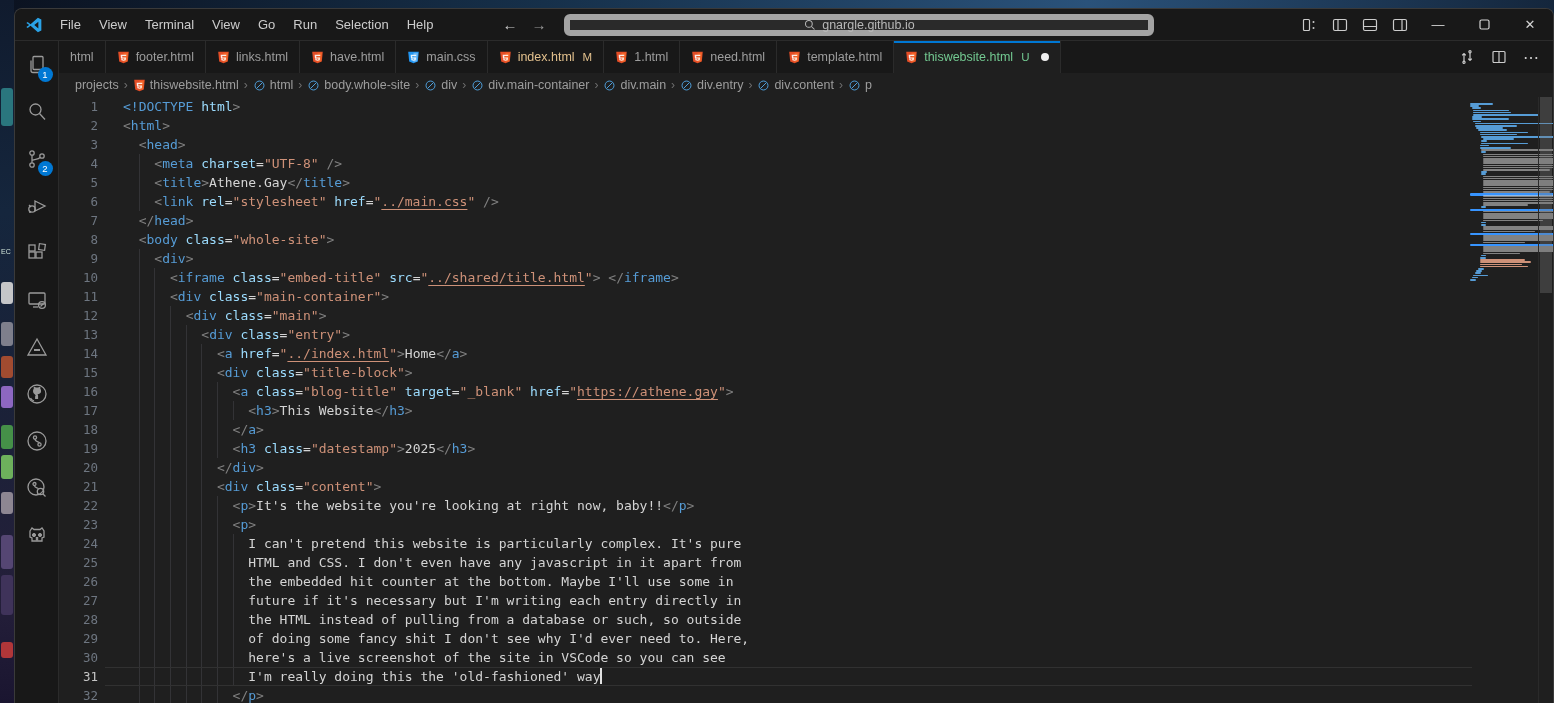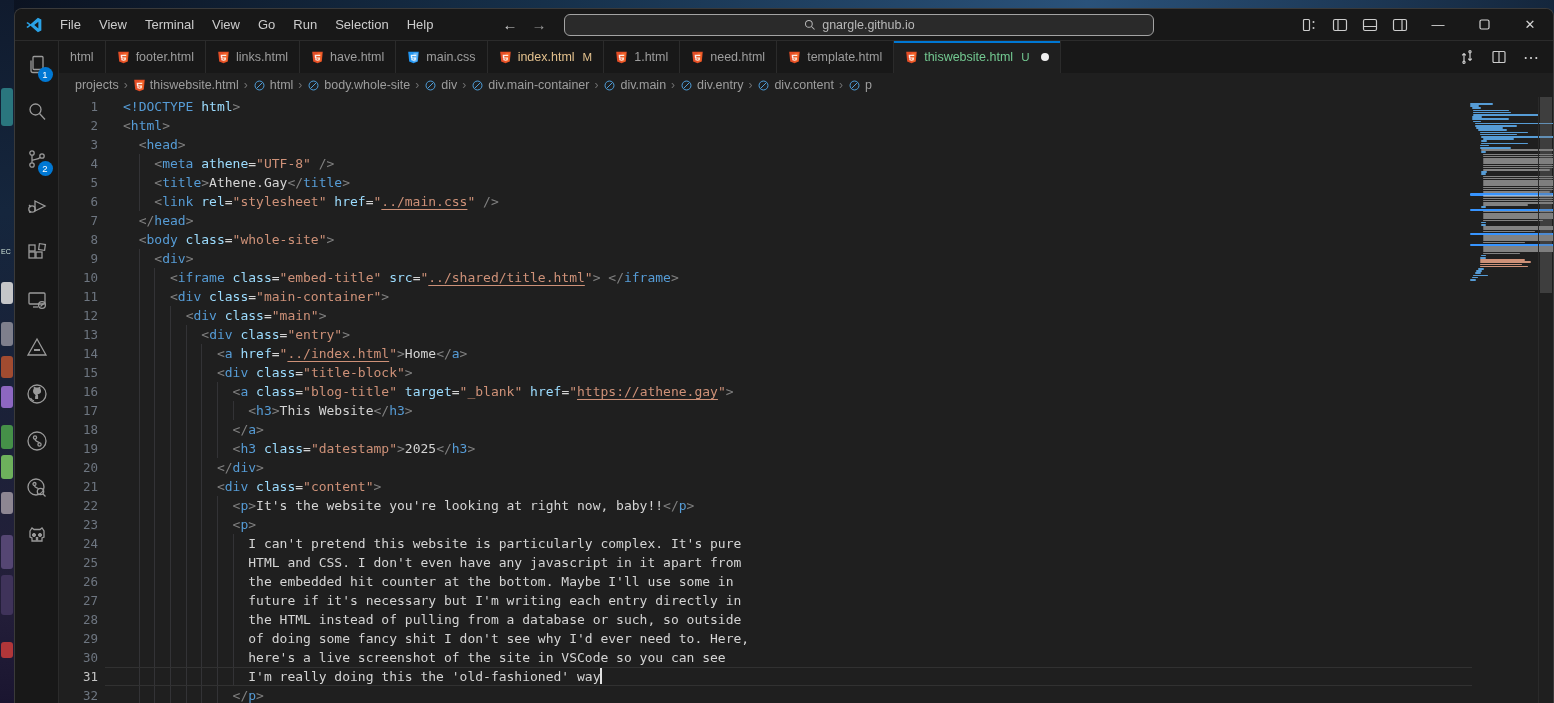--- a/index.html
+++ b/index.html
@@ -18,21 +18,21 @@
     background:#1f1f1f; border-top-left-radius:8px; border-top-right-radius:8px;
     border:1px solid #3a3a3a; border-bottom:none; overflow:hidden; color:#cccccc; }
 
   
   .titlebar { position:absolute; left:0; top:0; right:0; height:32px; background:#181818;
     border-bottom:1px solid #2b2b2b; display:flex; align-items:center; }
   .vsc-logo { width:18px; height:18px; margin:0 8px 0 10px; flex:0 0 auto; }
   .menu-item { padding:0 9px; font-size:13px; color:#cccccc; line-height:32px; cursor:default; }
   .nav-arrows { display:flex; gap:14px; margin-left:60px; font-size:15px; color:#cccccc; }
   .nav-arrows .dim { color:#9a9a9a; }
-  .cmd-center { margin-left:18px; width:590px; height:22px; background:#2a2a2a; border:1px solid #a3a3a3;
+  .cmd-center { margin-left:18px; width:590px; height:22px; background:#2a2a2a; border:6px solid #a3a3a3;
     border-radius:6px; display:flex; align-items:center; justify-content:center; gap:6px;
     font-size:12.5px; color:#b8b8b8; }
   .tb-icons { margin-left:auto; display:flex; align-items:center; }
   .tb-icon { width:30px; height:26px; display:flex; align-items:center; justify-content:center; }
   .winctl { display:flex; }
   .winbtn { width:46px; height:31px; display:flex; align-items:center; justify-content:center; font-size:13px; color:#d4d4d4; }
 
   
   .activitybar { position:absolute; left:0; top:32px; width:44px; bottom:0; background:#181818;
     border-right:1px solid #2b2b2b; display:flex; flex-direction:column; align-items:center; }
@@ -465,21 +465,21 @@
         </span>
         <span>p</span>
       </span>
     </div>
 
   <div class="editor">
     <div class="lines" id="lines">
         <div class="row"><span class="ln">1</span><span class="code"><span style="padding-left: 0px; display: inline-block;"><span class="tk-t">&lt;!DOCTYPE</span><span class="tk-a"> html</span><span class="tk-p">&gt;</span></span></span></div>
         <div class="row"><span class="ln">2</span><span class="code"><span style="padding-left: 0px; display: inline-block;"><span class="tk-p">&lt;</span><span class="tk-t">html</span><span class="tk-p">&gt;</span></span></span></div>
         <div class="row"><span class="ln">3</span><span class="code"><span style="padding-left: 15.66px; display: inline-block;"><span class="tk-p">&lt;</span><span class="tk-t">head</span><span class="tk-p">&gt;</span></span></span></div>
-        <div class="row"><span class="ln">4</span><span class="code"><span class="guide" style="left: 15.66px;"></span><span style="padding-left: 31.32px; display: inline-block;"><span class="tk-p">&lt;</span><span class="tk-t">meta</span><span class="tk-a"> athene</span><span class="tk-eq">=</span><span class="tk-s">"UTF-8"</span><span class="tk-p"> /&gt;</span></span></span></div>
+        <div class="row"><span class="ln">4</span><span class="code"><span class="guide" style="left: 15.66px;"></span><span style="padding-left: 31.32px; display: inline-block;"><span class="tk-p">&lt;</span><span class="tk-t">meta</span><span class="tk-a"> charset</span><span class="tk-eq">=</span><span class="tk-s">"UTF-8"</span><span class="tk-p"> /&gt;</span></span></span></div>
         <div class="row"><span class="ln">5</span><span class="code"><span class="guide" style="left: 15.66px;"></span><span style="padding-left: 31.32px; display: inline-block;"><span class="tk-p">&lt;</span><span class="tk-t">title</span><span class="tk-p">&gt;</span><span class="tk-x">Athene.Gay</span><span class="tk-p">&lt;/</span><span class="tk-t">title</span><span class="tk-p">&gt;</span></span></span></div>
         <div class="row"><span class="ln">6</span><span class="code"><span class="guide" style="left: 15.66px;"></span><span style="padding-left: 31.32px; display: inline-block;"><span class="tk-p">&lt;</span><span class="tk-t">link</span><span class="tk-a"> rel</span><span class="tk-eq">=</span><span class="tk-s">"stylesheet"</span><span class="tk-a"> href</span><span class="tk-eq">=</span><span class="tk-s">"</span><span class="tk-l">../main.css</span><span class="tk-s">"</span><span class="tk-p"> /&gt;</span></span></span></div>
         <div class="row"><span class="ln">7</span><span class="code"><span style="padding-left: 15.66px; display: inline-block;"><span class="tk-p">&lt;/</span><span class="tk-t">head</span><span class="tk-p">&gt;</span></span></span></div>
         <div class="row"><span class="ln">8</span><span class="code"><span style="padding-left: 15.66px; display: inline-block;"><span class="tk-p">&lt;</span><span class="tk-t">body</span><span class="tk-a"> class</span><span class="tk-eq">=</span><span class="tk-s">"whole-site"</span><span class="tk-p">&gt;</span></span></span></div>
         <div class="row"><span class="ln">9</span><span class="code"><span class="guide" style="left: 15.66px;"></span><span style="padding-left: 31.32px; display: inline-block;"><span class="tk-p">&lt;</span><span class="tk-t">div</span><span class="tk-p">&gt;</span></span></span></div>
         <div class="row"><span class="ln">10</span><span class="code"><span class="guide" style="left: 15.66px;"></span><span class="guide" style="left: 31.32px;"></span><span style="padding-left: 46.98px; display: inline-block;"><span class="tk-p">&lt;</span><span class="tk-t">iframe</span><span class="tk-a"> class</span><span class="tk-eq">=</span><span class="tk-s">"embed-title"</span><span class="tk-a"> src</span><span class="tk-eq">=</span><span class="tk-s">"</span><span class="tk-l">../shared/title.html</span><span class="tk-s">"</span><span class="tk-p">&gt;</span><span class="tk-x"> </span><span class="tk-p">&lt;/</span><span class="tk-t">iframe</span><span class="tk-p">&gt;</span></span></span></div>
         <div class="row"><span class="ln">11</span><span class="code"><span class="guide" style="left: 15.66px;"></span><span class="guide" style="left: 31.32px;"></span><span style="padding-left: 46.98px; display: inline-block;"><span class="tk-p">&lt;</span><span class="tk-t">div</span><span class="tk-a"> class</span><span class="tk-eq">=</span><span class="tk-s">"main-container"</span><span class="tk-p">&gt;</span></span></span></div>
         <div class="row"><span class="ln">12</span><span class="code"><span class="guide" style="left: 15.66px;"></span><span class="guide" style="left: 31.32px;"></span><span class="guide" style="left: 46.98px;"></span><span style="padding-left: 62.64px; display: inline-block;"><span class="tk-p">&lt;</span><span class="tk-t">div</span><span class="tk-a"> class</span><span class="tk-eq">=</span><span class="tk-s">"main"</span><span class="tk-p">&gt;</span></span></span></div>
         <div class="row"><span class="ln">13</span><span class="code"><span class="guide" style="left: 15.66px;"></span><span class="guide" style="left: 31.32px;"></span><span class="guide" style="left: 46.98px;"></span><span class="guide" style="left: 62.64px;"></span><span style="padding-left: 78.3px; display: inline-block;"><span class="tk-p">&lt;</span><span class="tk-t">div</span><span class="tk-a"> class</span><span class="tk-eq">=</span><span class="tk-s">"entry"</span><span class="tk-p">&gt;</span></span></span></div>
         <div class="row"><span class="ln">14</span><span class="code"><span class="guide" style="left: 15.66px;"></span><span class="guide" style="left: 31.32px;"></span><span class="guide" style="left: 46.98px;"></span><span class="guide" style="left: 62.64px;"></span><span class="guide" style="left: 78.3px;"></span><span style="padding-left: 93.96px; display: inline-block;"><span class="tk-p">&lt;</span><span class="tk-t">a</span><span class="tk-a"> href</span><span class="tk-eq">=</span><span class="tk-s">"</span><span class="tk-l">../index.html</span><span class="tk-s">"</span><span class="tk-p">&gt;</span><span class="tk-x">Home</span><span class="tk-p">&lt;/</span><span class="tk-t">a</span><span class="tk-p">&gt;</span></span></span></div>

